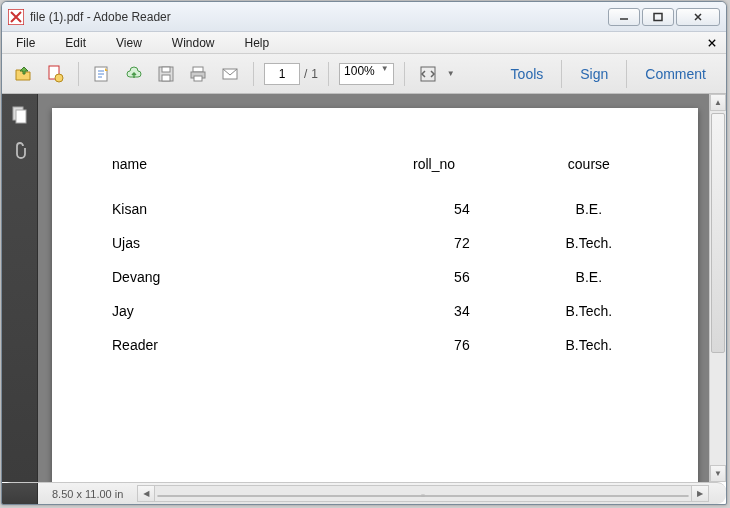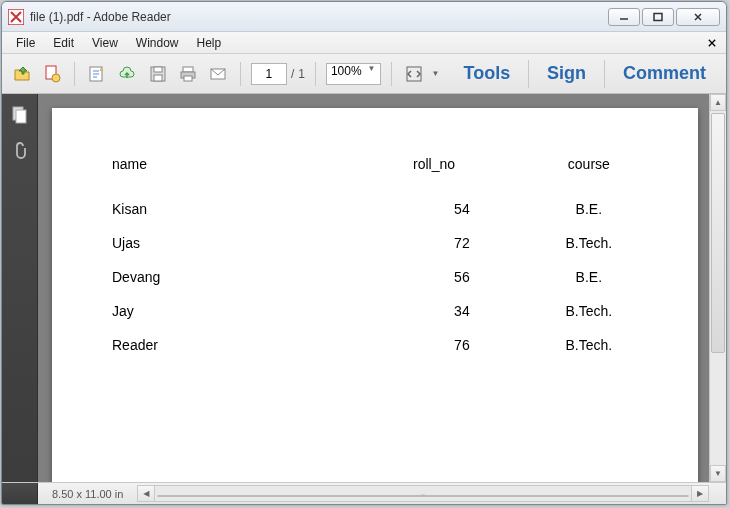--- a/index.html
+++ b/index.html
@@ -8,34 +8,34 @@
   .window { width: 726px; height: 504px; margin: 1px; background: #fff; border: 1px solid #7a8a99; border-radius: 6px 6px 2px 2px; display: flex; flex-direction: column; overflow: hidden; box-shadow: 0 0 3px rgba(0,0,0,.3);}
   .titlebar { height: 30px; background: linear-gradient(#f2f6fb, #e1e7ef); display: flex; align-items: center; padding: 0 6px; border-bottom: 1px solid #c5ccd6; }
   .titlebar .app-icon { width: 16px; height: 16px; margin-right: 6px; }
   .titlebar .title { font-size: 12px; color: #333; flex: 0 0 auto; }
   .titlebar .spacer { flex: 1; }
   .winbtns { display: flex; gap: 2px; }
   .winbtn { width: 32px; height: 18px; border: 1px solid #9aa5b1; border-radius: 3px; background: linear-gradient(#fdfdfd,#e6ebf1); display:flex; align-items:center; justify-content:center; font-size:10px; color:#444;}
   .winbtn.close { width: 44px; }
   .winbtn svg { width: 10px; height: 10px; }
 
-  .menubar { height: 22px; background: linear-gradient(#f7f7f7,#ececec); border-bottom: 1px solid #cfcfcf; display: flex; align-items: center; padding: 0 6px; font-size: 12px; color: #222; gap: 2px;}
+  .menubar { height: 22px; background: linear-gradient(#f7f7f7,#ececec); border-bottom: 1px solid #cfcfcf; display: flex; align-items: center; padding: 0 6px; font-size: 12px; color: #222; gap: 14px;}
   .menubar .menu-item { padding: 2px 8px; cursor: default; }
   .menubar .spacer { flex: 1; }
   .menubar .mb-close { width: 16px; height: 16px; display:flex; align-items:center; justify-content:center; font-weight:bold; padding:0 4px;}
 
   .toolbar { height: 40px; background: linear-gradient(#f1f1f1,#e6e6e6); border-bottom: 1px solid #bfbfbf; display: flex; align-items: center; padding: 0 8px; gap: 6px; }
   .toolbar .tb-sep { width: 1px; height: 24px; background: #c8c8c8; margin: 0 4px; }
   .tb-btn { width: 26px; height: 26px; display:flex; align-items:center; justify-content:center; border: 1px solid transparent; border-radius:3px;}
   .page-box { display:flex; align-items:center; gap:4px; font-size:12px; color:#555;}
   .page-input { width: 36px; height: 22px; border: 1px solid #b4b4b4; background:#fff; text-align:center; font-size:12px;}
   .zoom-select { height: 22px; border:1px solid #b4b4b4; background:#fff; font-size:12px; padding:0 4px; display:flex; align-items:flex-start; gap:6px;}
   .zoom-select .caret { font-size:8px; color:#666; }
   .toolbar .spacer { flex:1; }
-  .side-action { color:#2a69b0; font-size:18px; font-weight:700; padding:6px 12px; cursor:default;}
+  .side-action { color:#2a69b0; font-size:14px; font-weight:400; padding:6px 12px; cursor:default;}
   .side-sep { width:1px; height:28px; background:#c8c8c8;}
 
   .content { flex:1; display:flex; background:#585858; min-height:0; }
   .left-rail { width: 36px; background: linear-gradient(#4a4a4a,#3c3c3c); display:flex; flex-direction:column; align-items:center; padding-top:10px; gap:14px; border-right:1px solid #2f2f2f;}
   .left-rail .rail-btn { width:22px; height:22px; display:flex; align-items:center; justify-content:center;}
   .doc-area { flex:1; background:#808080; position:relative; display:flex; }
   .doc-scroll { flex:1; overflow:hidden; padding:14px 6px 0 14px; }
   .page { background:#fff; width: 646px; height: 380px; box-shadow: 0 2px 6px rgba(0,0,0,.4); padding: 48px 60px 20px 60px; font-family: Arial, sans-serif; }
   .tbl { width: 100%; font-size: 14px; color:#000; border-collapse: collapse;}
   .tbl th { text-align:left; font-weight:normal; padding-bottom: 20px; }
@@ -43,21 +43,21 @@
   .tbl .col-name { width: 50%; text-align:left;}
   .tbl .col-roll { width: 18%; text-align:right; padding-right: 0;}
   .tbl .col-course { width: 32%; text-align:center; padding-left: 70px;}
   .tbl th.col-roll { text-align:left; padding-left: 38px;}
 
   .vscroll { width: 17px; background:#e9e9e9; border-left:1px solid #c8c8c8; display:flex; flex-direction:column;}
   .vscroll .arrow { height:17px; display:flex; align-items:center; justify-content:center; background:linear-gradient(#f6f6f6,#e5e5e5); border:1px solid #c8c8c8; color:#666; font-size:8px;}
   .vscroll .track { flex:1; background:#eaeaea; position:relative;}
   .vscroll .thumb { position:absolute; top:2px; left:1px; right:1px; height:240px; background:linear-gradient(#f4f4f4,#d9d9d9); border:1px solid #bcbcbc; border-radius:2px;}
 
-  .statusbar { height: 22px; background: linear-gradient(#f2f2f2,#e5e5e5); border-top:1px solid #c8c8c8; display:flex; align-items:center; font-size:11px; color:#555;}
+  .statusbar { height: 22px; background: linear-gradient(#f2f2f2,#e5e5e5); border-top:1px solid #c8c8c8; display:flex; align-items:center; font-size:11px; color:#555;border-radius:9px;}
   .statusbar .left-gap { width:36px; background:linear-gradient(#4a4a4a,#3c3c3c); height:100%; border-right:1px solid #2f2f2f;}
   .statusbar .dim { padding: 0 14px; }
   .hscroll { flex:1; height:17px; background:#e9e9e9; border:1px solid #c8c8c8; display:flex; align-items:center; position:relative; margin-right:17px;}
   .hscroll .harrow { width:17px; height:100%; display:flex; align-items:center; justify-content:center; background:linear-gradient(#f6f6f6,#e5e5e5); border-right:1px solid #c8c8c8; color:#666; font-size:8px;}
   .hscroll .harrow.r { border-right:none; border-left:1px solid #c8c8c8;}
   .hscroll .htrack { flex:1; position:relative; }
   .hscroll .hthumb { position:absolute; top:1px; bottom:1px; left:2px; right:2px; background:linear-gradient(#f4f4f4,#d9d9d9); border:1px solid #bcbcbc; border-radius:2px; display:flex; align-items:center; justify-content:center; color:#b5b5b5; font-size:7px; letter-spacing:1px;}
 </style>
 </head>
 <body>

